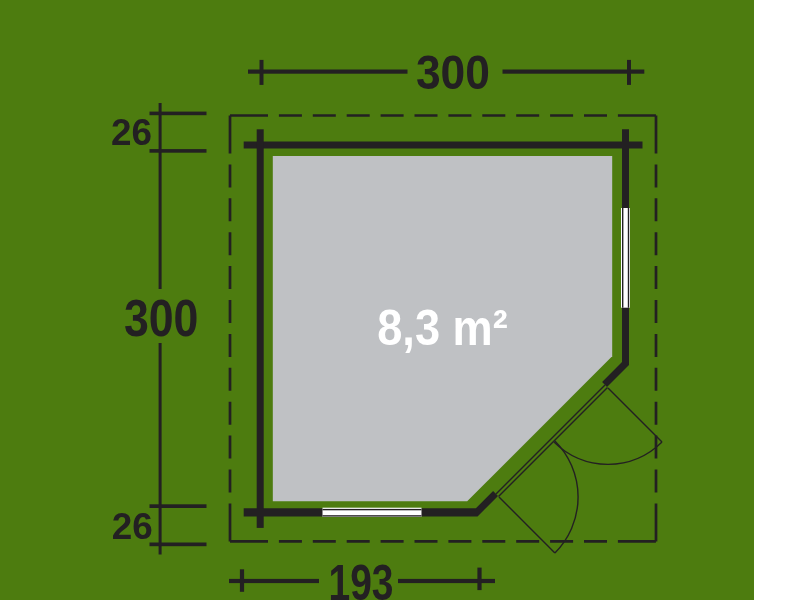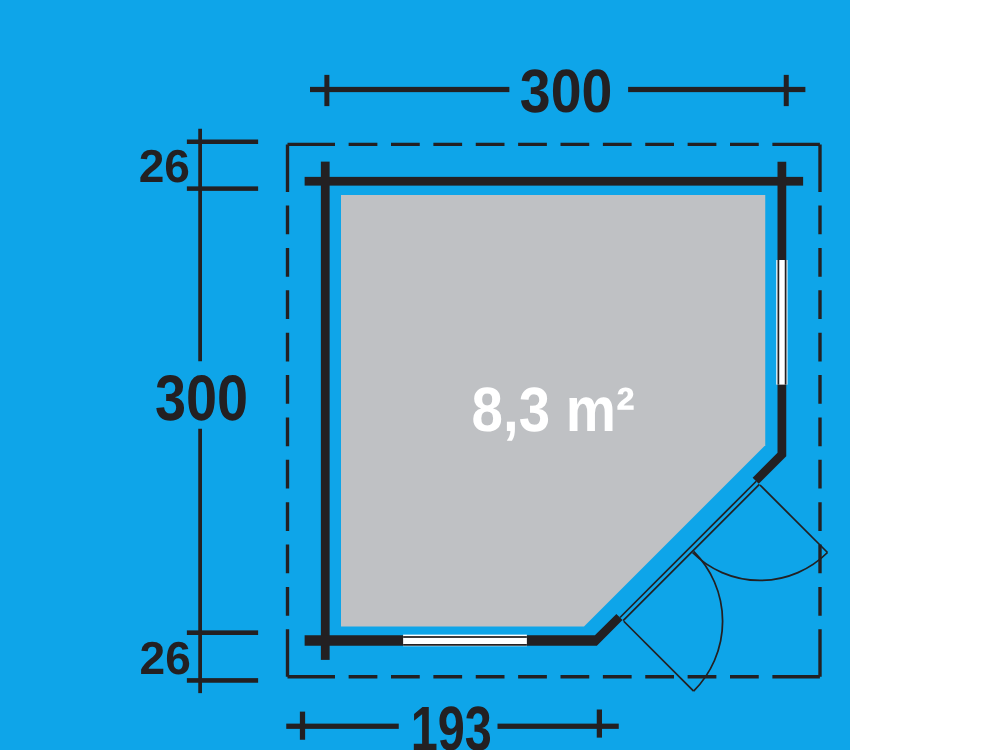--- a/index.html
+++ b/index.html
@@ -1,16 +1,16 @@
 <!DOCTYPE html>
 <html><head>
 <meta charset="utf-8">
 <style>
   html,body{margin:0;padding:0;background:#fff;}
-  .canvas{position:relative;width:680px;height:600px;background:#0ea5e9;overflow:hidden;
+  .canvas{position:relative;width:754px;height:600px;background:#4d7c0f;overflow:hidden;
     font-family:"Liberation Sans", sans-serif;}
   svg{position:absolute;left:0;top:0;}
   text{font-family:"Liberation Sans", sans-serif;font-weight:bold;fill:#232022;}
 </style>
 </head>
 <body>
 
 <div class="canvas">
 <svg width="800" height="600" viewBox="0 0 800 600">
 

